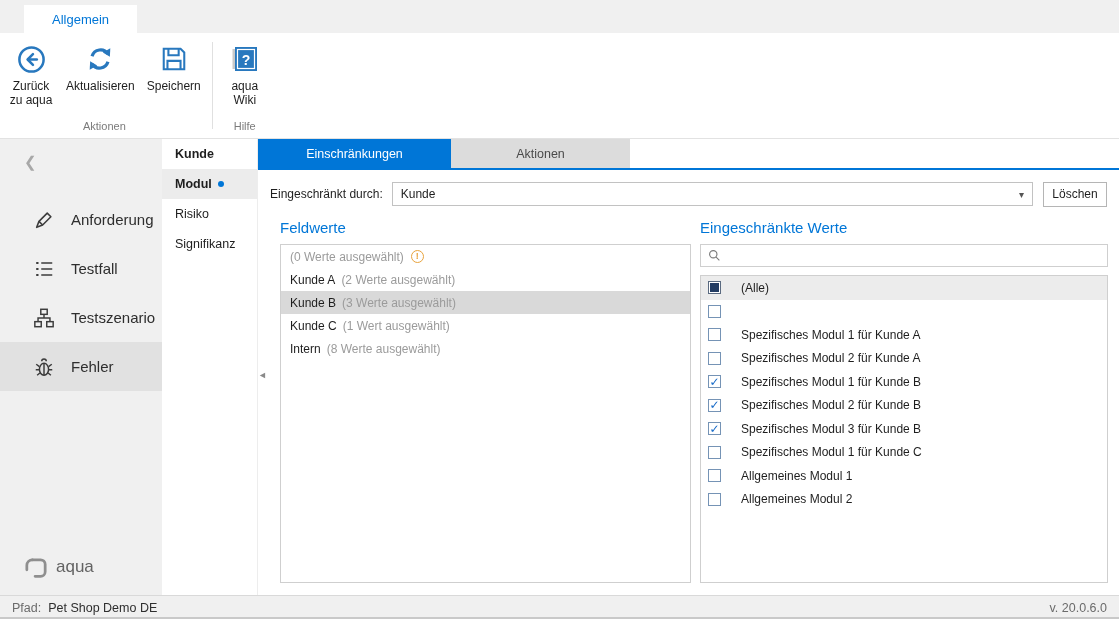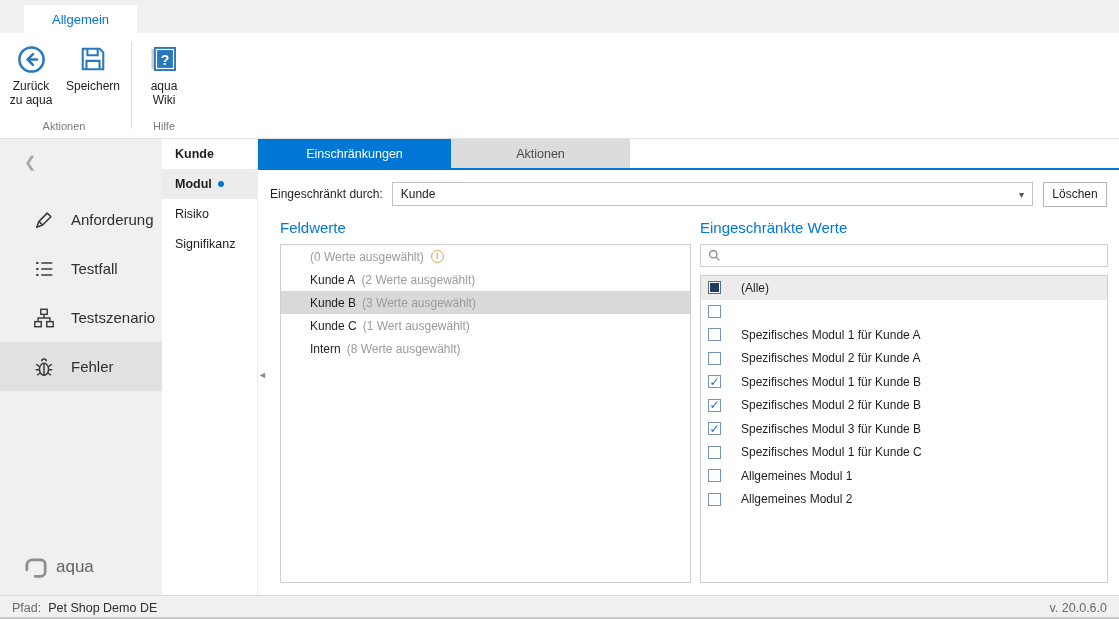--- a/index.html
+++ b/index.html
@@ -74,21 +74,21 @@
   }
 
   .col { position: absolute; top: 80px; bottom: 12px; display: flex; flex-direction: column; }
   .col-left { left: 22px; width: 411px; }
   .col-right { left: 442px; width: 408px; }
   .col h2 { font-size: 15px; font-weight: normal; color: #0076d7; margin-bottom: 8px; }
   .listbox { flex: 1; border: 1px solid #cfcfcf; background: #fff; overflow: hidden; }
 
   .fv-row { height: 23px; display: flex; align-items: center; padding: 0 9px; }
   .fv-row.sel-true { background: #d9d9d9; text-align: center; }
-  .fv-name { margin-right: 6px; margin-left: 20px; }
+  .fv-name { margin-right: 6px; }
   .fv-name:empty { margin-right: 0; }
   .fv-count { color: #9b9b9b; }
   .warn-icon {
     display: none; margin-left: 7px; width: 13px; height: 13px; border-radius: 50%;
     border: 1.5px solid #e8a33d; color: #e8a33d; font-size: 9px; font-weight: bold;
     align-items: center; justify-content: center; line-height: 1;
   }
   .warn-icon.show-true { display: inline-flex; }
 
   .searchbox { height: 23px; border: 1px solid #cfcfcf; background: #fff; display: flex; align-items: center; padding: 0 7px; margin-bottom: 8px; }
@@ -132,20 +132,31 @@
           <svg width="31" height="31" viewBox="0 0 32 32" fill="none" stroke="#2878be">
             <circle cx="16" cy="16" r="12.5" stroke-width="2.6"></circle>
             <path d="M17.5 10.5 L12 16 L17.5 21.5" stroke-width="2.6" stroke-linecap="round" stroke-linejoin="round"></path>
             <path d="M12.5 16 H21.5" stroke-width="2.6" stroke-linecap="round"></path>
           </svg>
         </span>
         <span class="lbl">Zurück zu aqua</span>
       </div>
       <div class="ribbon-btn">
         <span class="ricon">
+          <svg width="30" height="30" viewBox="0 0 32 32">
+            <path d="M7.5 13 A9.5 9.5 0 0 1 24.5 10.5" fill="none" stroke="#2878be" stroke-width="3.4"></path>
+            <polygon points="27,4.5 26.5,13.5 19,9" fill="#2878be"></polygon>
+            <path d="M24.5 19 A9.5 9.5 0 0 1 7.5 21.5" fill="none" stroke="#2878be" stroke-width="3.4"></path>
+            <polygon points="5,27.5 5.5,18.5 13,23" fill="#2878be"></polygon>
+          </svg>
+        </span>
+        <span class="lbl">Aktualisieren</span>
+      </div>
+      <div class="ribbon-btn">
+        <span class="ricon">
           <svg width="28" height="28" viewBox="0 0 30 30" fill="none" stroke="#2878be" stroke-width="2.2">
             <path d="M4 4 H22 L26 8 V26 H4 Z"></path>
             <path d="M9 4 V11 H20 V4"></path>
             <path d="M8 26 V17 H22 V26"></path>
           </svg>
         </span>
         <span class="lbl">Speichern</span>
       </div>
     </div>
     <div class="group-label">Aktionen</div>

